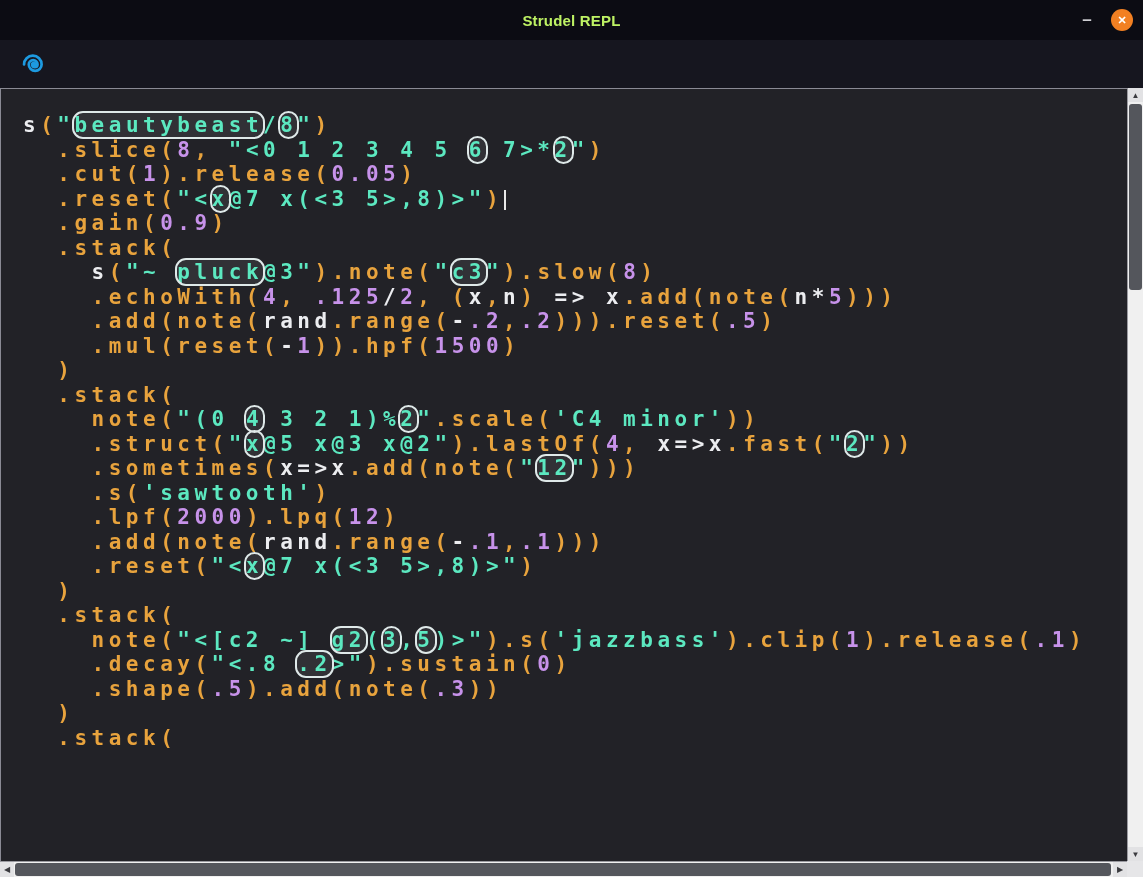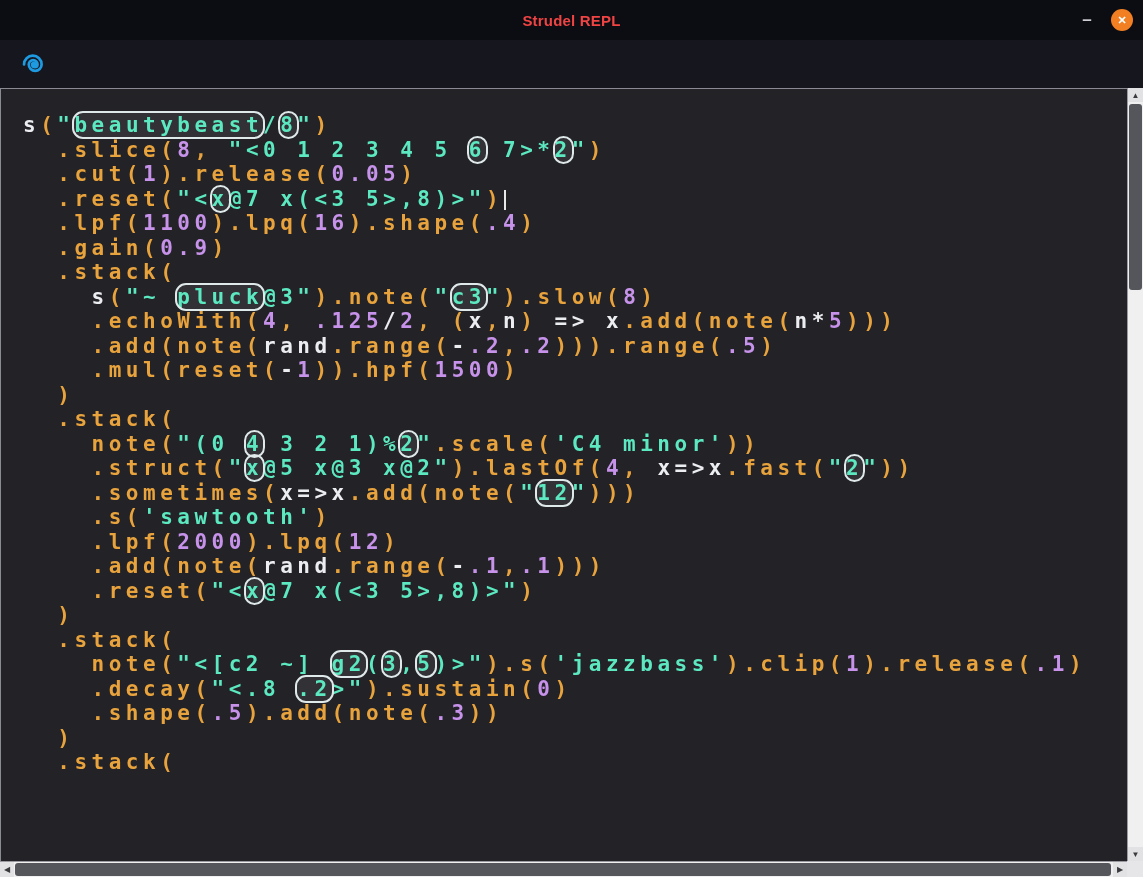--- a/index.html
+++ b/index.html
@@ -2,21 +2,21 @@
 <html style="--titlebar_bg: #0c0c13; --header_bg: #16161f; --editor_bg: #222227; --punct: #e8a33d; --string: #5ce8c0; --number: #c792ea; --ident: #ecedf0; --highlight_box: #dfe9e9; --caret: #e8e8e8; --logo_blue: #1d9ae0; --close_orange: #f28022; --thumb: #54565c; --track: #f0f0f0;"><head>
 <meta charset="utf-8">
 <title>Strudel REPL</title>
 <style>
   *{margin:0;padding:0;box-sizing:border-box}
   html,body{width:1143px;height:877px;overflow:hidden;background:#000;font-family:"Liberation Sans",sans-serif}
   .window{position:relative;width:1143px;height:877px;background:var(--editor_bg,#222227)}
 
   
   .titlebar{position:absolute;top:0;left:0;width:100%;height:40px;background:var(--titlebar_bg,#0c0c13);display:flex;align-items:center;justify-content:center}
-  .title{color:#ef4444;font-size:15px;font-weight:bold;letter-spacing:.2px}
+  .title{color:#bef264;font-size:15px;font-weight:bold;letter-spacing:.2px}
   .win-buttons{position:absolute;right:10px;top:0;height:40px;display:flex;align-items:center;gap:15px}
   .btn-min{color:#d0d0d4;font-size:17px;font-weight:bold;width:18px;text-align:center;line-height:10px}
   .btn-close{width:22px;height:22px;border-radius:50%;background:var(--close_orange,#f28022);display:flex;align-items:center;justify-content:center}
   .btn-close span{color:#fff;font-size:11px;font-weight:bold;line-height:1}
 
   
   .header{position:absolute;top:40px;left:0;width:100%;height:48px;background:var(--header_bg,#16161f);display:flex;align-items:center;padding-left:20px}
   .logo{width:27px;height:27px;display:block}
 
   
@@ -67,26 +67,25 @@
   </div>
 
   <div class="content">
 
     <div class="editor">
       <div>
           <div class="line"><span class="tk-i">s</span><span class="tk-o">(</span><span class="tk-s">"</span><span class="tk-s hl">beautybeast</span><span class="tk-s">/</span><span class="tk-s hl">8</span><span class="tk-s">"</span><span class="tk-o">)</span></div>
           <div class="line"><span class="tk-o">  .slice(</span><span class="tk-n">8</span><span class="tk-o">, </span><span class="tk-s">"&lt;0 1 2 3 4 5 </span><span class="tk-s hl">6</span><span class="tk-s"> 7&gt;*</span><span class="tk-s hl">2</span><span class="tk-s">"</span><span class="tk-o">)</span></div>
           <div class="line"><span class="tk-o">  .cut(</span><span class="tk-n">1</span><span class="tk-o">).release(</span><span class="tk-n">0.05</span><span class="tk-o">)</span></div>
           <div class="line"><span class="tk-o">  .reset(</span><span class="tk-s">"&lt;</span><span class="tk-s hl">x</span><span class="tk-s">@7 x(&lt;3 5&gt;,8)&gt;</span><span class="tk-s">"</span><span class="tk-o">)</span><span class="tk-c"></span></div>
-          <div class="line"><span class="tk-o">  .lpf(</span><span class="tk-n">1100</span><span class="tk-o">).lpq(</span><span class="tk-n">16</span><span class="tk-o">).shape(</span><span class="tk-n">.4</span><span class="tk-o">)</span></div>
           <div class="line"><span class="tk-o">  .gain(</span><span class="tk-n">0.9</span><span class="tk-o">)</span></div>
           <div class="line"><span class="tk-o">  .stack(</span></div>
           <div class="line"><span class="tk-i">    s</span><span class="tk-o">(</span><span class="tk-s">"~ </span><span class="tk-s hl">pluck</span><span class="tk-s">@3</span><span class="tk-s">"</span><span class="tk-o">).note(</span><span class="tk-s">"</span><span class="tk-s hl">c3</span><span class="tk-s">"</span><span class="tk-o">).slow(</span><span class="tk-n">8</span><span class="tk-o">)</span></div>
           <div class="line"><span class="tk-o">    .echoWith(</span><span class="tk-n">4</span><span class="tk-o">, </span><span class="tk-n">.125</span><span class="tk-i">/</span><span class="tk-n">2</span><span class="tk-o">, (</span><span class="tk-i">x</span><span class="tk-o">,</span><span class="tk-i">n</span><span class="tk-o">)</span><span class="tk-i"> =&gt; </span><span class="tk-i">x</span><span class="tk-o">.add(note(</span><span class="tk-i">n</span><span class="tk-i">*</span><span class="tk-n">5</span><span class="tk-o">)))</span></div>
-          <div class="line"><span class="tk-o">    .add(note(</span><span class="tk-i">rand</span><span class="tk-o">.range(</span><span class="tk-i">-</span><span class="tk-n">.2</span><span class="tk-o">,</span><span class="tk-n">.2</span><span class="tk-o">))).range(</span><span class="tk-n">.5</span><span class="tk-o">)</span></div>
+          <div class="line"><span class="tk-o">    .add(note(</span><span class="tk-i">rand</span><span class="tk-o">.range(</span><span class="tk-i">-</span><span class="tk-n">.2</span><span class="tk-o">,</span><span class="tk-n">.2</span><span class="tk-o">))).reset(</span><span class="tk-n">.5</span><span class="tk-o">)</span></div>
           <div class="line"><span class="tk-o">    .mul(</span><span class="tk-o">reset</span><span class="tk-o">(</span><span class="tk-i">-</span><span class="tk-n">1</span><span class="tk-o">)).hpf(</span><span class="tk-n">1500</span><span class="tk-o">)</span></div>
           <div class="line"><span class="tk-o">  )</span></div>
           <div class="line"><span class="tk-o">  .stack(</span></div>
           <div class="line"><span class="tk-o">    note(</span><span class="tk-s">"(0 </span><span class="tk-s hl">4</span><span class="tk-s"> 3 2 1)%</span><span class="tk-s hl">2</span><span class="tk-s">"</span><span class="tk-o">.scale(</span><span class="tk-s">'C4 minor'</span><span class="tk-o">))</span></div>
           <div class="line"><span class="tk-o">    .struct(</span><span class="tk-s">"</span><span class="tk-s hl">x</span><span class="tk-s">@5 x@3 x@2</span><span class="tk-s">"</span><span class="tk-o">).lastOf(</span><span class="tk-n">4</span><span class="tk-o">, </span><span class="tk-i">x</span><span class="tk-i">=&gt;</span><span class="tk-i">x</span><span class="tk-o">.fast(</span><span class="tk-s">"</span><span class="tk-s hl">2</span><span class="tk-s">"</span><span class="tk-o">))</span></div>
           <div class="line"><span class="tk-o">    .sometimes(</span><span class="tk-i">x</span><span class="tk-i">=&gt;</span><span class="tk-i">x</span><span class="tk-o">.add(note(</span><span class="tk-s">"</span><span class="tk-s hl">12</span><span class="tk-s">"</span><span class="tk-o">)))</span></div>
           <div class="line"><span class="tk-o">    .s(</span><span class="tk-s">'sawtooth'</span><span class="tk-o">)</span></div>
           <div class="line"><span class="tk-o">    .lpf(</span><span class="tk-n">2000</span><span class="tk-o">).lpq(</span><span class="tk-n">12</span><span class="tk-o">)</span></div>
           <div class="line"><span class="tk-o">    .add(note(</span><span class="tk-i">rand</span><span class="tk-o">.range(</span><span class="tk-i">-</span><span class="tk-n">.1</span><span class="tk-o">,</span><span class="tk-n">.1</span><span class="tk-o">)))</span></div>
           <div class="line"><span class="tk-o">    .reset(</span><span class="tk-s">"&lt;</span><span class="tk-s hl">x</span><span class="tk-s">@7 x(&lt;3 5&gt;,8)&gt;</span><span class="tk-s">"</span><span class="tk-o">)</span></div>

